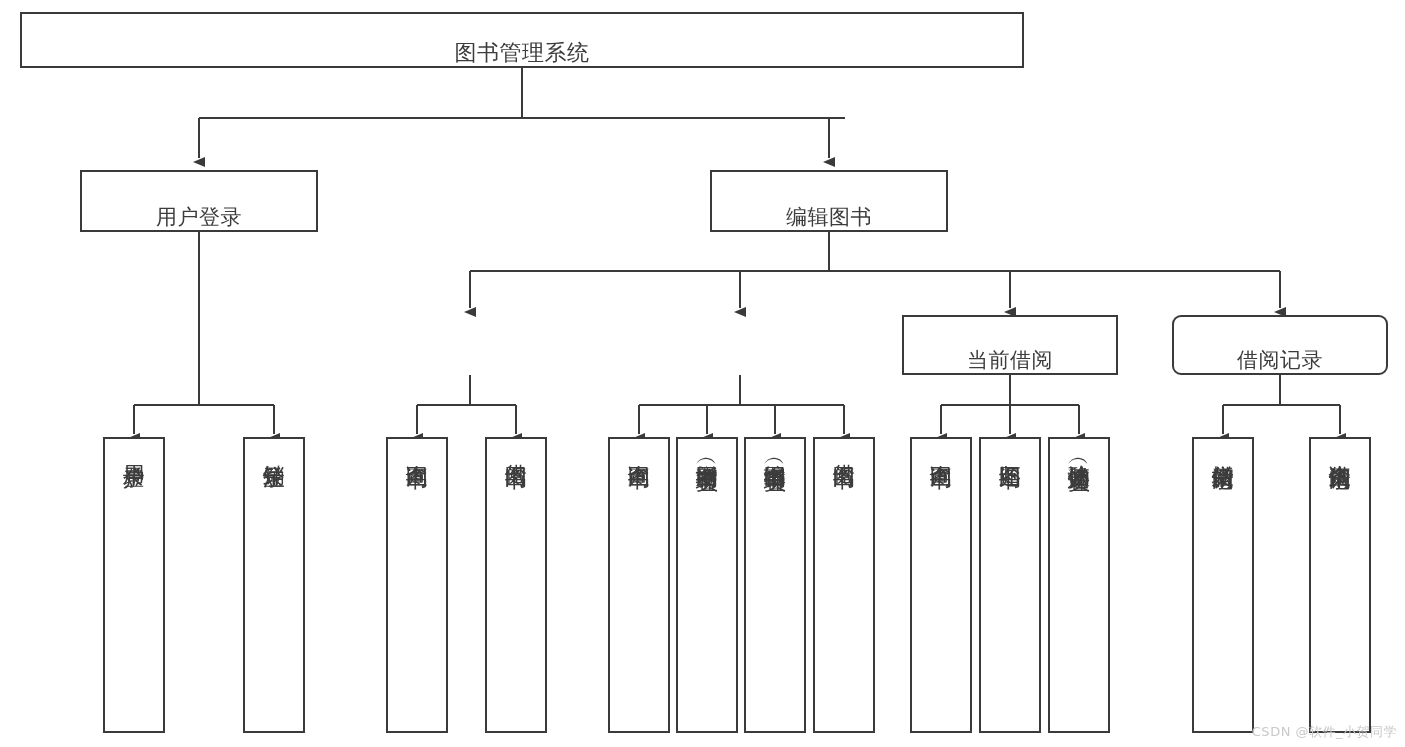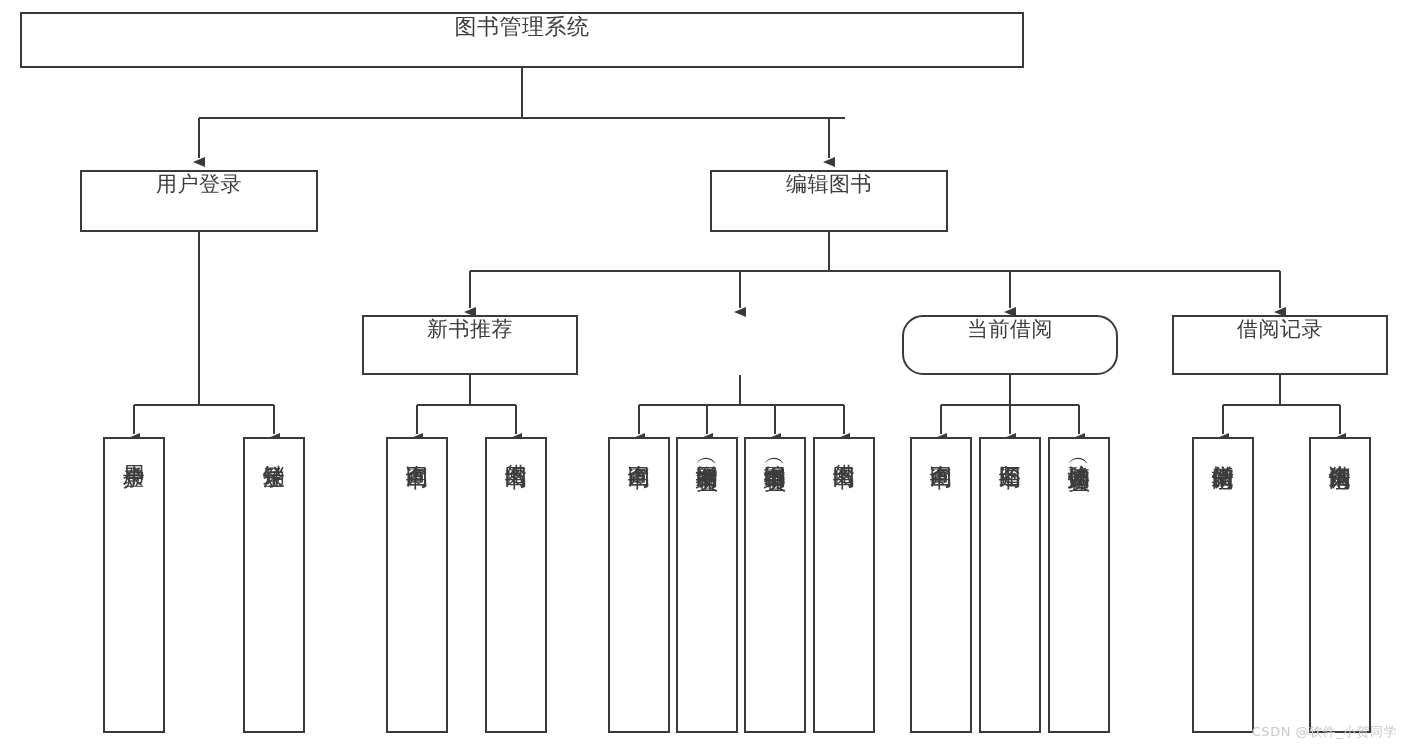--- a/index.html
+++ b/index.html
@@ -25,21 +25,21 @@
     width: 1405px;
     height: 747px;
     pointer-events: none;
   }
   .node {
     position: absolute;
     box-sizing: border-box;
     background: #ffffff;
     border: 2px solid #3a3a3a;
     display: flex;
-    align-items: flex-start;
+    align-items: flex-end;
     justify-content: center;
     color: #333333;
     z-index: 2;
   }
   .node .label {
     display: block;
     text-align: center;
     line-height: 1.18;
     color: #3c3c3c;
     letter-spacing: 0.5px;
@@ -134,27 +134,24 @@
     <span class="label">图书管理系统</span>
   </div>
 
   <div class="node h-node" style="left:80px; top:170px; width:238px; height:62px;">
     <span class="label">用户登录</span>
   </div>
   <div class="node h-node" style="left:710px; top:170px; width:238px; height:62px;">
     <span class="label">编辑图书</span>
   </div>
 
-  <div class="node h-node" style="left:362px; top:315px; width:216px; height:60px;">
-    <span class="label">新书推荐</span>
-  </div>
-  <div class="node h-node" style="left:902px; top:315px; width:216px; height:60px;border-radius:21px;">
+  <div class="node h-node" style="left:902px; top:315px; width:216px; height:60px;">
     <span class="label">当前借阅</span>
   </div>
-  <div class="node h-node" style="left:1172px; top:315px; width:216px; height:60px;">
+  <div class="node h-node" style="left:1172px; top:315px; width:216px; height:60px;border-radius:9px;">
     <span class="label">借阅记录</span>
   </div>
 
   <div class="node v-node" style="left:103px; top:437px; width:62px; height:296px;">
     <span class="label">用户登录</span>
   </div>
   <div class="node v-node" style="left:243px; top:437px; width:62px; height:296px;">
     <span class="label">注销登录</span>
   </div>
 

